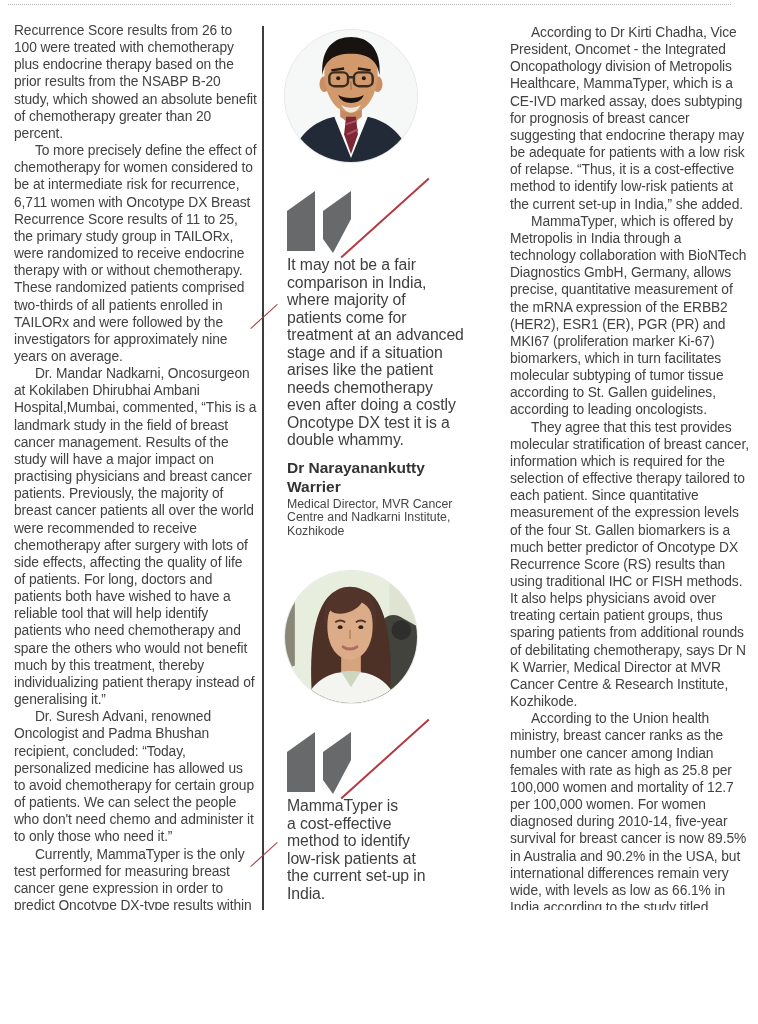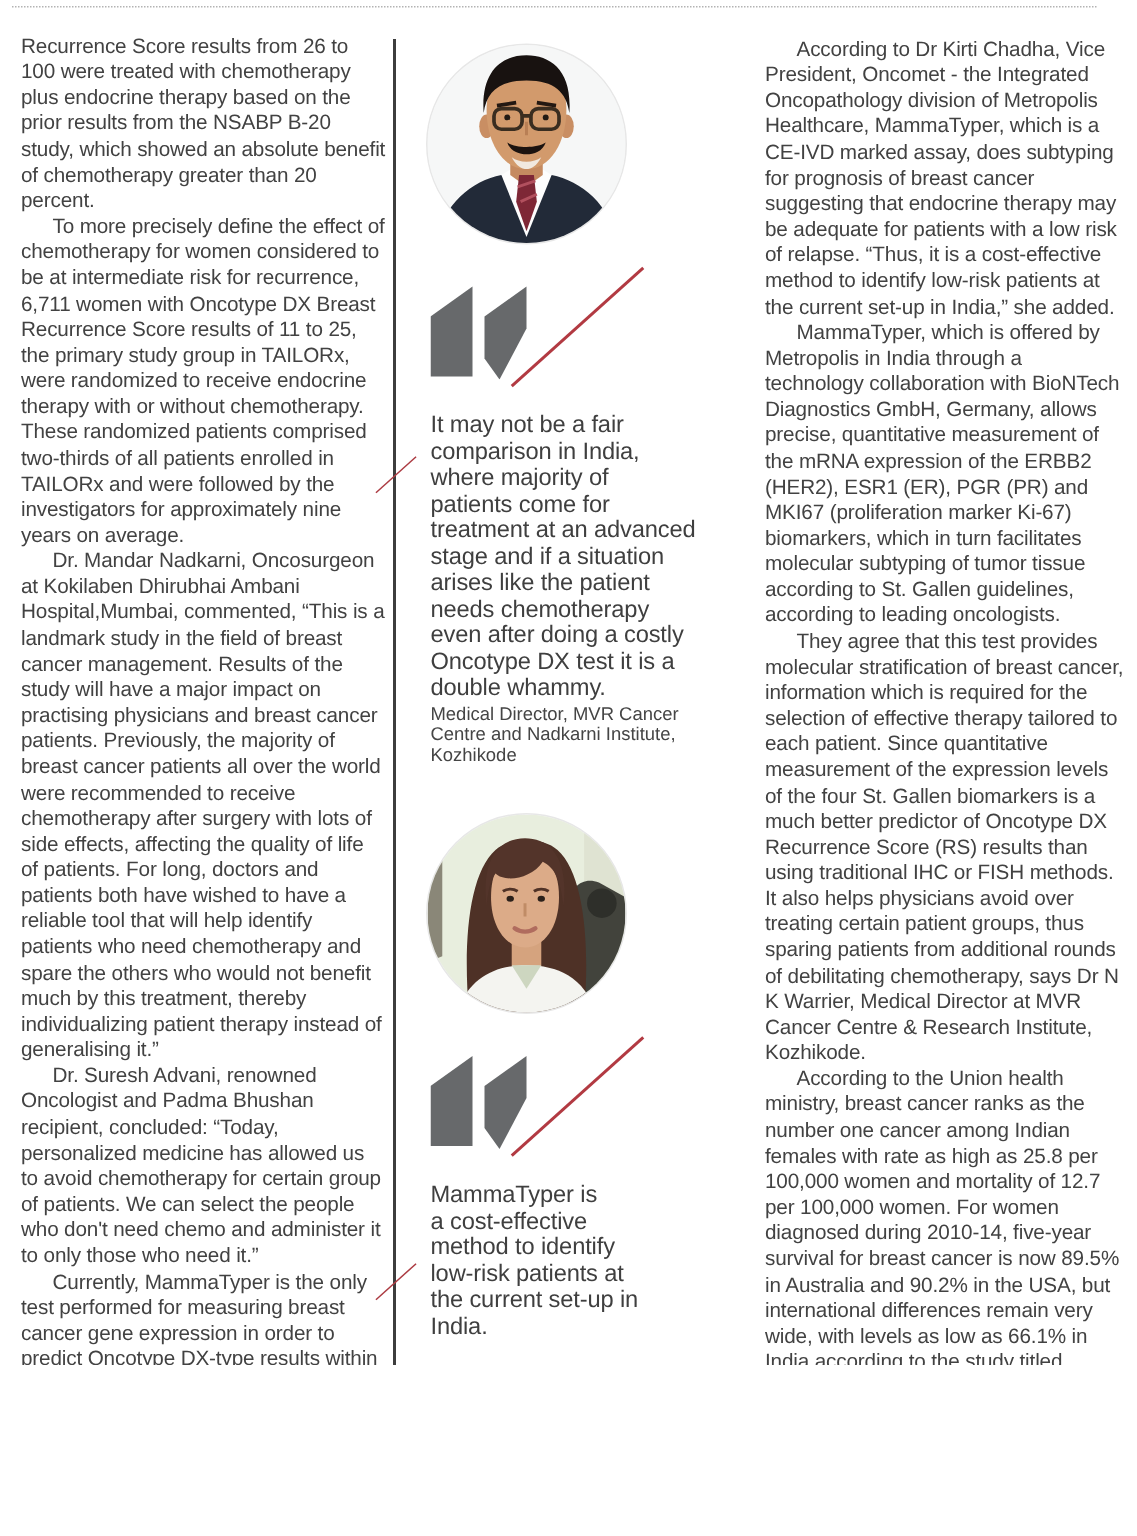--- a/index.html
+++ b/index.html
@@ -21,21 +21,21 @@
   .photo-wrap{
     width:134px;height:134px;border-radius:50%;overflow:hidden;
     border:1px solid #e7e7e7;box-sizing:border-box;background:#f6f7f7;
   }
   .photo-wrap svg{display:block;width:100%;height:100%;}
   .photo-2{margin-top:32px;}
   .qrow{position:relative;height:62px;margin-top:26px;}
   .qrow svg.qmark{position:absolute;left:3px;top:0;}
   .red-line{position:absolute;left:42px;top:28px;width:118px;border-top:2px solid #b23a42;transform:rotate(-42deg);}
   .pull-quote{
-    margin-top:24px;padding-left:3px;font-size:15.8px;line-height:17.5px;
+    margin-top:5px;padding-left:3px;font-size:15.8px;line-height:17.5px;
     color:#3f3f3f;white-space:pre-line;letter-spacing:-0.1px;
   }
   .attr-name{
     margin-top:9px;padding-left:3px;font-size:15.5px;line-height:19px;font-weight:bold;
     color:#333333;white-space:pre-line;
   }
   .attr-title{
     margin-top:2px;padding-left:3px;font-size:12.3px;line-height:13.5px;
     color:#454545;white-space:pre-line;
   }
@@ -105,20 +105,22 @@
 comparison in India,
 where majority of
 patients come for
 treatment at an advanced
 stage and if a situation
 arises like the patient
 needs chemotherapy
 even after doing a costly
 Oncotype DX test it is a
 double whammy.</div>
+    <div class="attr-name">Dr Narayanankutty
+Warrier</div>
     <div class="attr-title">Medical Director, MVR Cancer
 Centre and Nadkarni Institute,
 Kozhikode</div>
 
     <div class="photo-wrap photo-2">
       <svg viewBox="0 0 134 134">
         <rect width="134" height="134" fill="#e8eede"></rect>
         <rect x="106" y="0" width="28" height="134" fill="#dfe3d2"></rect>
         <path d="M96,134 L96,62 C96,48 106,42 116,46 L134,56 L134,134 Z" fill="#42433c"></path>
         <circle cx="118" cy="60" r="10" fill="#2e2f2a"></circle>

